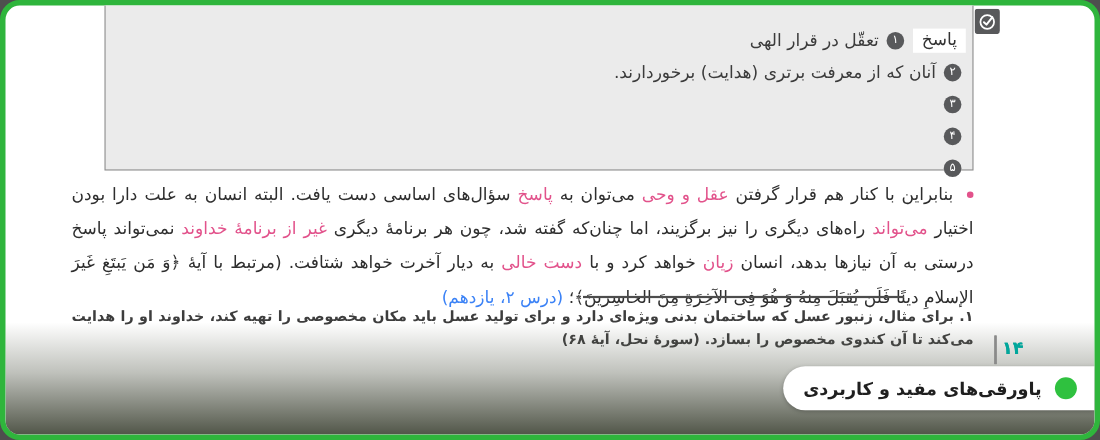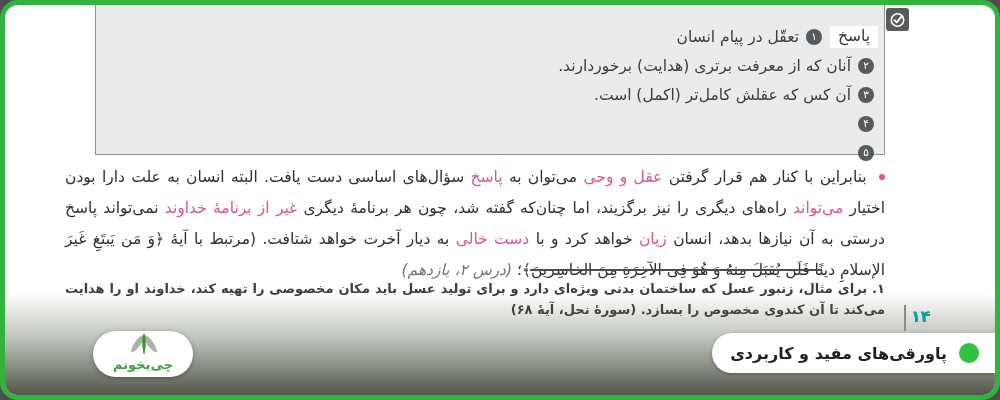--- a/index.html
+++ b/index.html
@@ -20,21 +20,21 @@
   
   .check-wrap{position:absolute;left:881px;top:3px;width:23px;height:23px;}
   
   .para{position:absolute;left:60px;top:157px;width:820px;direction:rtl;
     text-align:justify;text-align-last:right;font-size:15.5px;line-height:31px;
     color:#2e2e2e;}
   .bullet-dot{display:inline-block;width:6px;height:6px;border-radius:50%;
     background:#e2528b;margin-left:6px;vertical-align:2px;}
   .seg-plain{color:#2e2e2e;}
   .seg-pink{color:#e2528b;}
-  .seg-pink_light{color:#737373;font-style:italic;}
+  .seg-pink_light{color:#3b82f6;}
   
   .foot-divider{position:absolute;left:525px;top:264px;width:292px;height:2px;
     background:#4d4d4d;}
   .footnote{position:absolute;left:60px;top:273px;width:820px;direction:rtl;
     text-align:justify;text-align-last:right;font-size:13px;line-height:21px;
     font-weight:600;color:#3d3d3d;}
   
   .pagenum-line{position:absolute;left:899px;top:300px;width:2px;height:26px;
     background:#8a8a8a;}
   .pagenum{position:absolute;left:906px;top:302px;color:#00a79c;font-weight:bold;
@@ -60,33 +60,32 @@
 </head>
 <body>
 
 <div class="card">
 
   <div class="answer-box">
 
       <div class="ans-row">
         <span class="ans-label" style="display: inline-flex;">پاسخ</span>
         <span class="num-circle">۱</span>
-        <span>تعقّل در پیام انسان</span>
+        <span>تعقّل در قرار الهی</span>
       </div>
 
       <div class="ans-row">
 
         <span class="num-circle">۲</span>
         <span>آنان که از معرفت برتری (هدایت) برخوردارند.</span>
       </div>
 
       <div class="ans-row">
 
         <span class="num-circle">۳</span>
-        <span>آن کس که عقلش کامل‌تر (اکمل) است.</span>
       </div>
 
       <div class="ans-row">
 
         <span class="num-circle">۴</span>
       </div>
 
       <div class="ans-row">
 
         <span class="num-circle">۵</span>
@@ -114,23 +113,14 @@
   <div class="bottom-shade"></div>
 
   <div class="pagenum-line" style="z-index:3"></div>
   <div class="pagenum" style="z-index:3">۱۴</div>
 
   <div class="footer-badge">
     <span class="badge-dot"></span>
     <span class="badge-label">پاورقی‌های مفید و کاربردی</span>
   </div>
 
-  <div class="logo-pill">
-    <svg class="logo-svg" width="46" height="24" viewBox="0 0 46 24">
-      <path d="M10 20 C12 10 18 4 24 2 C22 10 18 17 12 20 Z" fill="#aab4a6"></path>
-      <path d="M36 20 C34 10 28 4 22 2 C24 10 28 17 34 20 Z" fill="#aab4a6"></path>
-      <path d="M23 21 C20 12 21 5 23 1 C25 5 26 12 23 21 Z" fill="#3fa33c"></path>
-      <path d="M23 22 C23 16 23 10 23 4" stroke="#2f8a2e" stroke-width="1.2" fill="none"></path>
-    </svg>
-    <div class="logo-text">چی‌بخونم</div>
-  </div>
 
 </div>
 
 </body></html>

